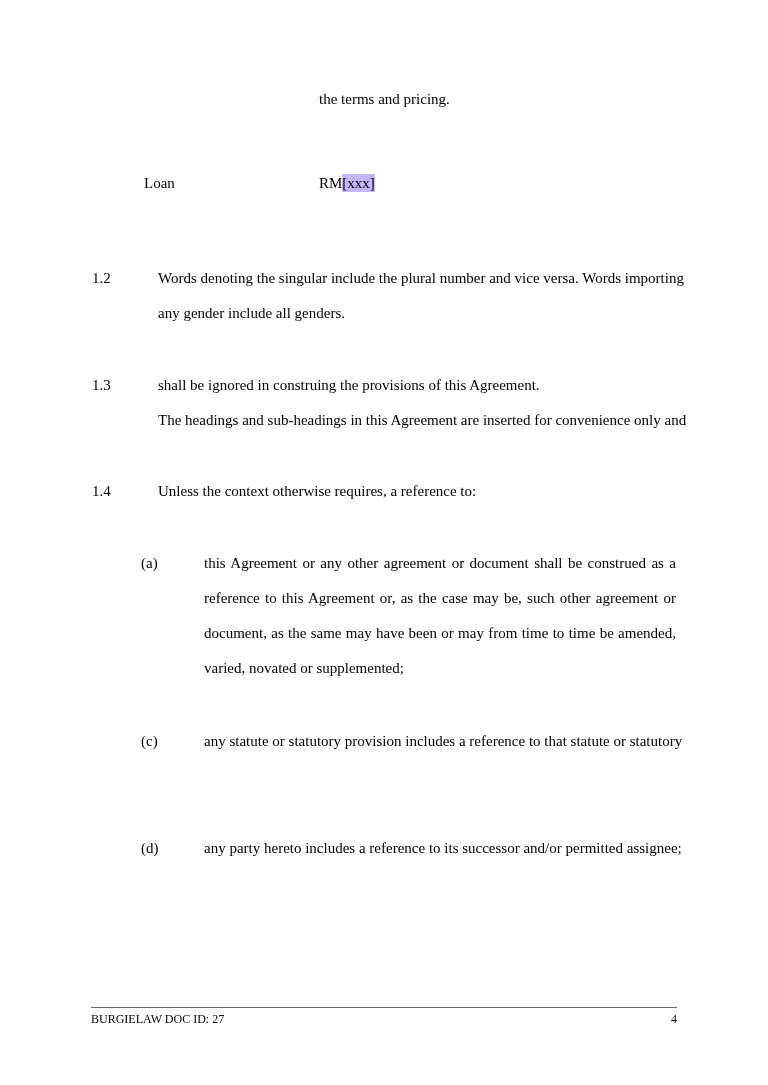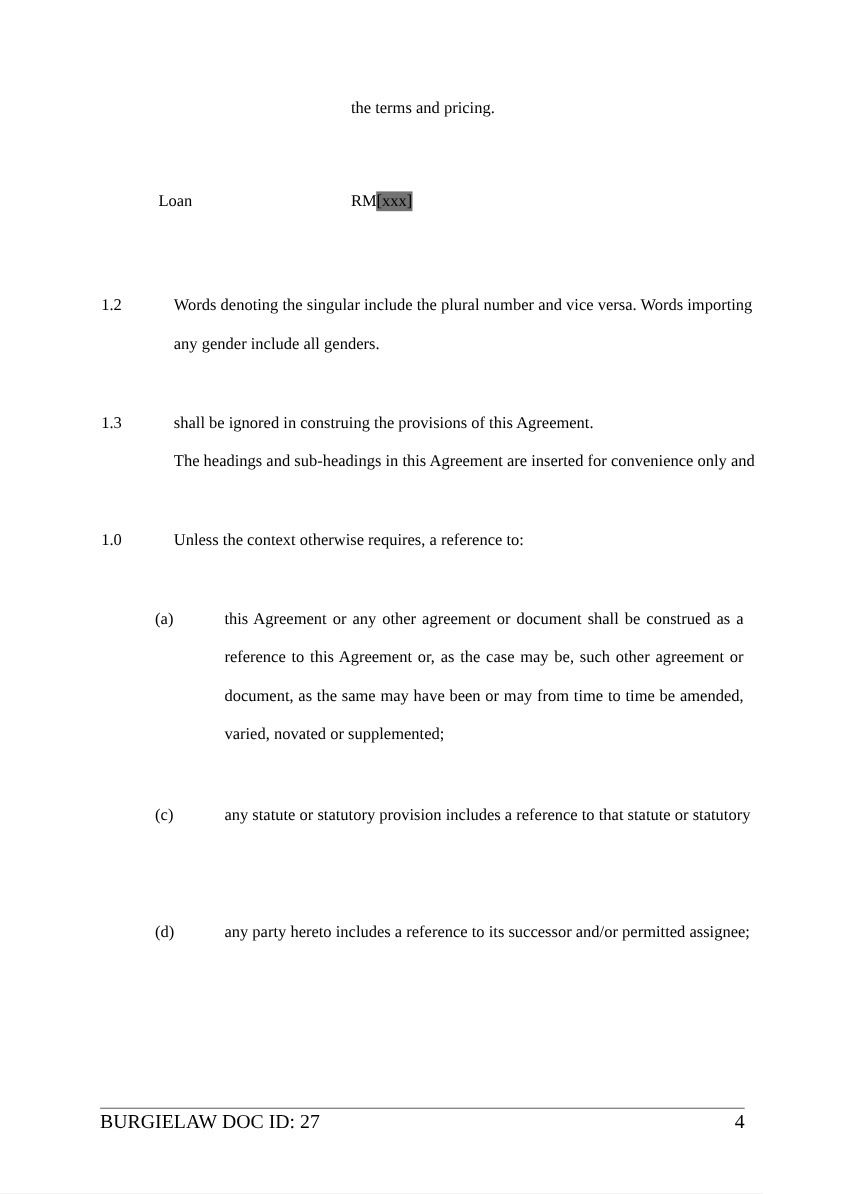--- a/index.html
+++ b/index.html
@@ -17,21 +17,21 @@
   .abs { position: absolute; }
   .line35 { line-height: 35px; white-space: nowrap; }
 
   
   .cont { left: 319px; top: 82px; }
 
   
   .defrow { top: 166px; left: 0; right: 0; height: 35px; }
   .def-term { position: absolute; left: 144px; line-height: 35px; white-space: nowrap; }
   .def-value { position: absolute; left: 319px; line-height: 35px; white-space: nowrap; }
-  .hl { background: #737373; padding: 1px 0; }
+  .hl { background: #c4b5fd; padding: 1px 0; }
 
   
   .clause { left: 92px; width: 584px; }
   .clause .num { position: absolute; left: 0; top: 0; line-height: 35px; }
   .clause .body { margin-left: 50px; }
 
   
   .sub { left: 141px; width: 535px; }
   .sub .num { position: absolute; left: 0; top: 0; line-height: 35px; }
   .sub .body { margin-left: 47px; }
@@ -47,21 +47,21 @@
   .tline-last { text-align-last: left; }
 
   
   .footer-rule {
     left: 91px; top: 1007px; width: 586px; height: 0;
     border-top: 1.4px solid #6b6b6b;
   }
   .footer {
     left: 91px; top: 1008px; width: 586px;
     display: flex; justify-content: space-between;
-    font-size: 18px; line-height: 22px; white-space: nowrap;
+    font-size: 12px; line-height: 22px; white-space: nowrap;
   }
 </style>
 </head>
 <body>
 
 <div class="page">
 
   <div class="abs cont line35">the terms and pricing.</div>
 
   <div class="abs defrow">
@@ -79,21 +79,21 @@
 
   <div class="abs clause" style="top:368px">
     <div class="num">1.3</div>
     <div class="body">
         <div class="tline tline-last">shall be ignored in construing the provisions of this Agreement.</div>
         <div class="tline">The headings and sub-headings in this Agreement are inserted for convenience only and</div>
       </div>
   </div>
 
   <div class="abs clause" style="top:474px">
-    <div class="num">1.0</div>
+    <div class="num">1.4</div>
     <div class="body">
         <div class="tline tline-last">Unless the context otherwise requires, a reference to:</div>
       </div>
   </div>
 
   <div class="abs sub" style="top:546px">
     <div class="num">(a)</div>
     <div class="body">
         <div class="tline">this Agreement or any other agreement or document shall be construed as a</div>
         <div class="tline">reference to this Agreement or, as the case may be, such other agreement or</div>

